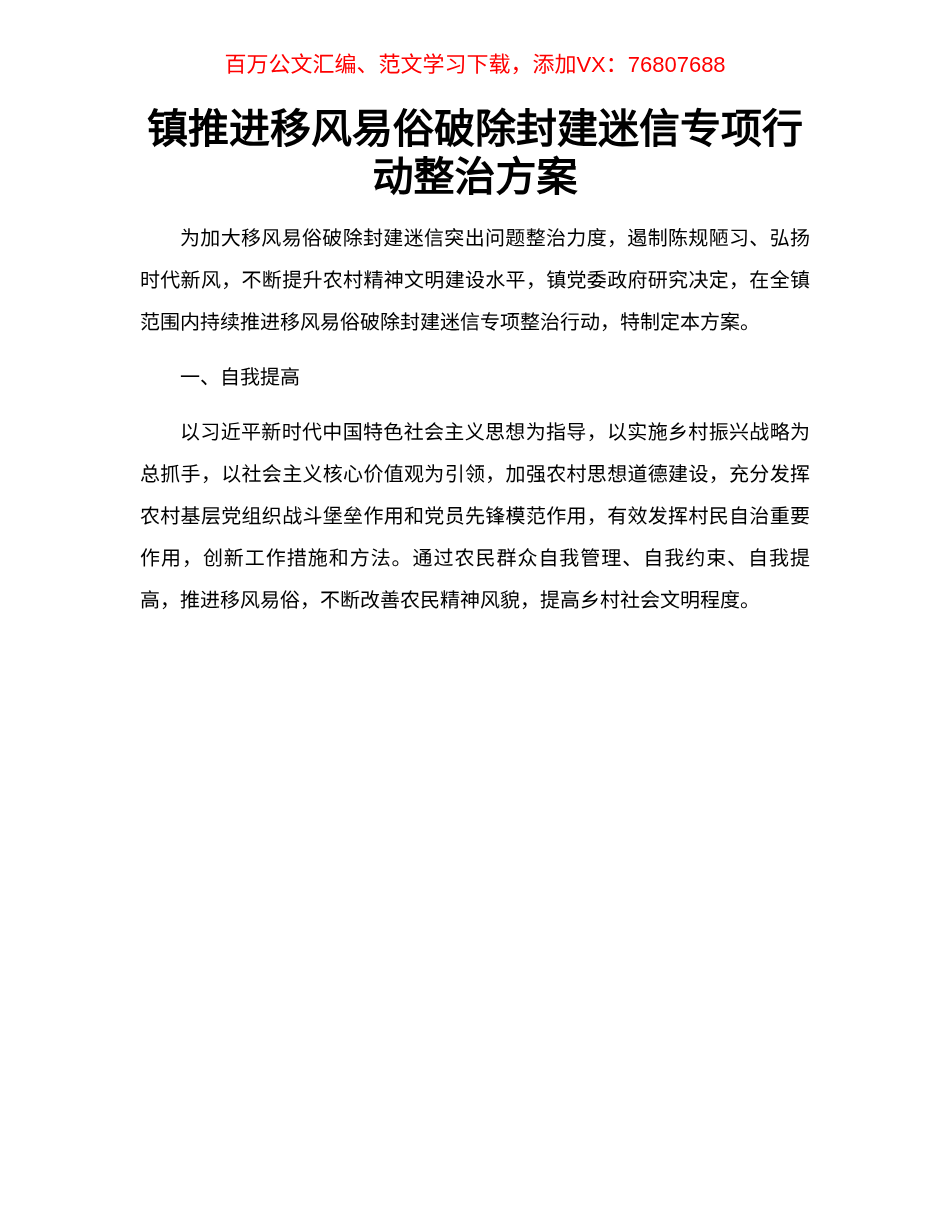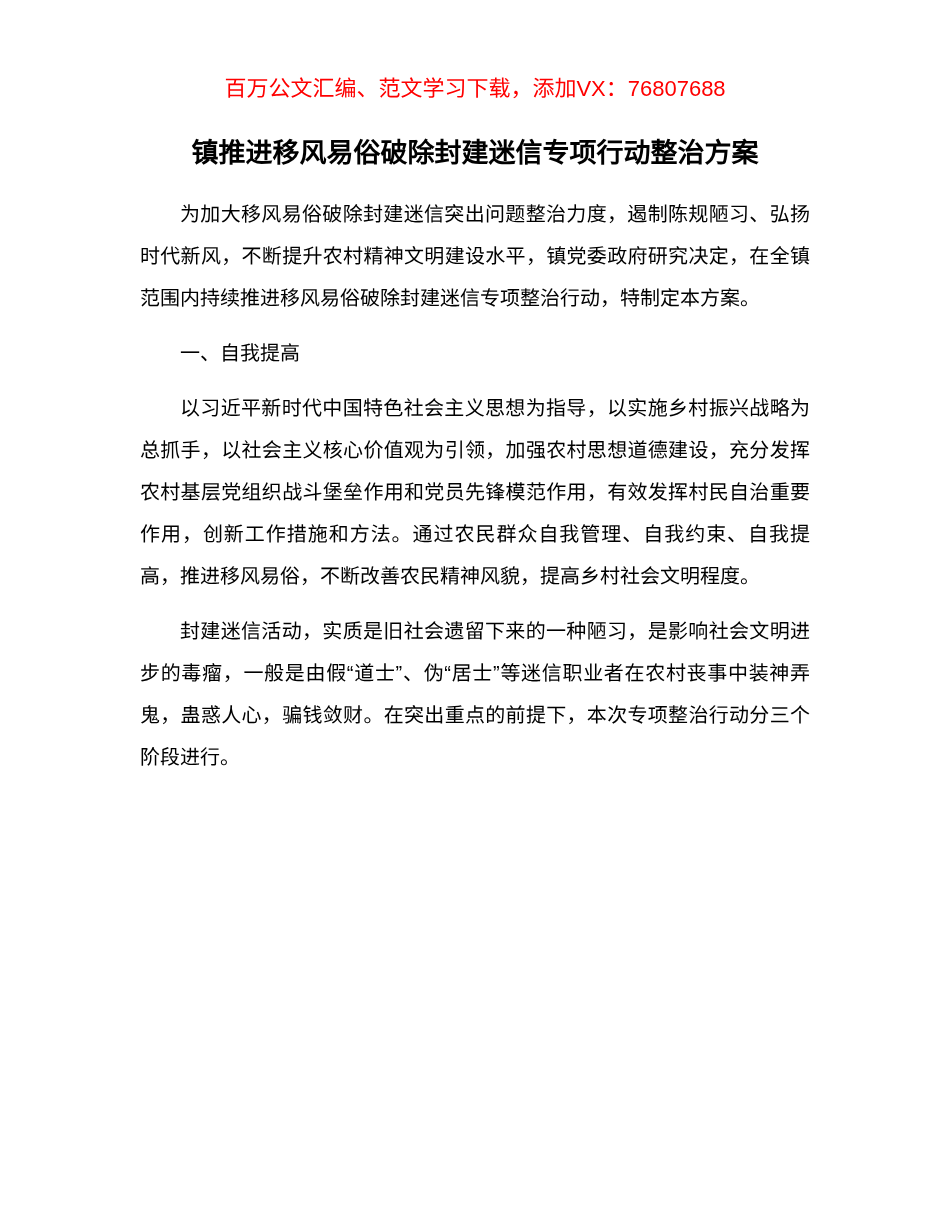--- a/index.html
+++ b/index.html
@@ -11,32 +11,32 @@
     width: 950px;
     height: 1230px;
     overflow: hidden;
     font-family: "Liberation Sans", "DejaVu Sans", sans-serif;
     color: #000000;
   }
   .page {
     box-sizing: border-box;
     width: 950px;
     height: 1230px;
-    padding: 76px 140px 0 140px;
+    padding: 52px 140px 0 140px;
   }
   .notice {
     color: #fe0000;
     font-size: 22px;
     line-height: 26px;
     text-align: center;
     margin: 0;
     white-space: nowrap;
   }
   .doc-title {
-    font-size: 27px;
+    font-size: 41px;
     font-weight: bold;
     line-height: 48px;
     text-align: center;
     margin: 27px 0 16px 0;
     color: #000000;
   }
   p.body-para {
     font-size: 20px;
     line-height: 42px;
     text-align: justify;
@@ -56,16 +56,15 @@
 
   <h1 class="doc-title">镇推进移风易俗破除封建迷信专项行动整治方案</h1>
 
   <p class="body-para">为加大移风易俗破除封建迷信突出问题整治力度，遏制陈规陋习、弘扬时代新风，不断提升农村精神文明建设水平，镇党委政府研究决定，在全镇范围内持续推进移风易俗破除封建迷信专项整治行动，特制定本方案。</p>
 
   <p class="body-para">一、自我提高</p>
 
   <p class="body-para">以习近平新时代中国特色社会主义思想为指导，以实施乡村振兴战略为总抓手，以社会主义核心价值观为引领，加强农村思想道德建设，充分发挥农村基层党组织战斗堡垒作用和党员先锋模范作用，有效发挥村民自治重要作用，创新工作措施和方法。通过农民群众自我管理、自我约束、自我提高，推进移风易俗，不断改善农民精神风貌，提高乡村社会文明程度。</p>
 
 
-  <p class="body-para">封建迷信活动，实质是旧社会遗留下来的一种陋习，是影响社会文明进步的毒瘤，一般是由假“道士”、伪“居士”等迷信职业者在农村丧事中装神弄鬼，蛊惑人心，骗钱敛财。在突出重点的前提下，本次专项整治行动分三个阶段进行。</p>
 
 
 </div>
 
 </body></html>

